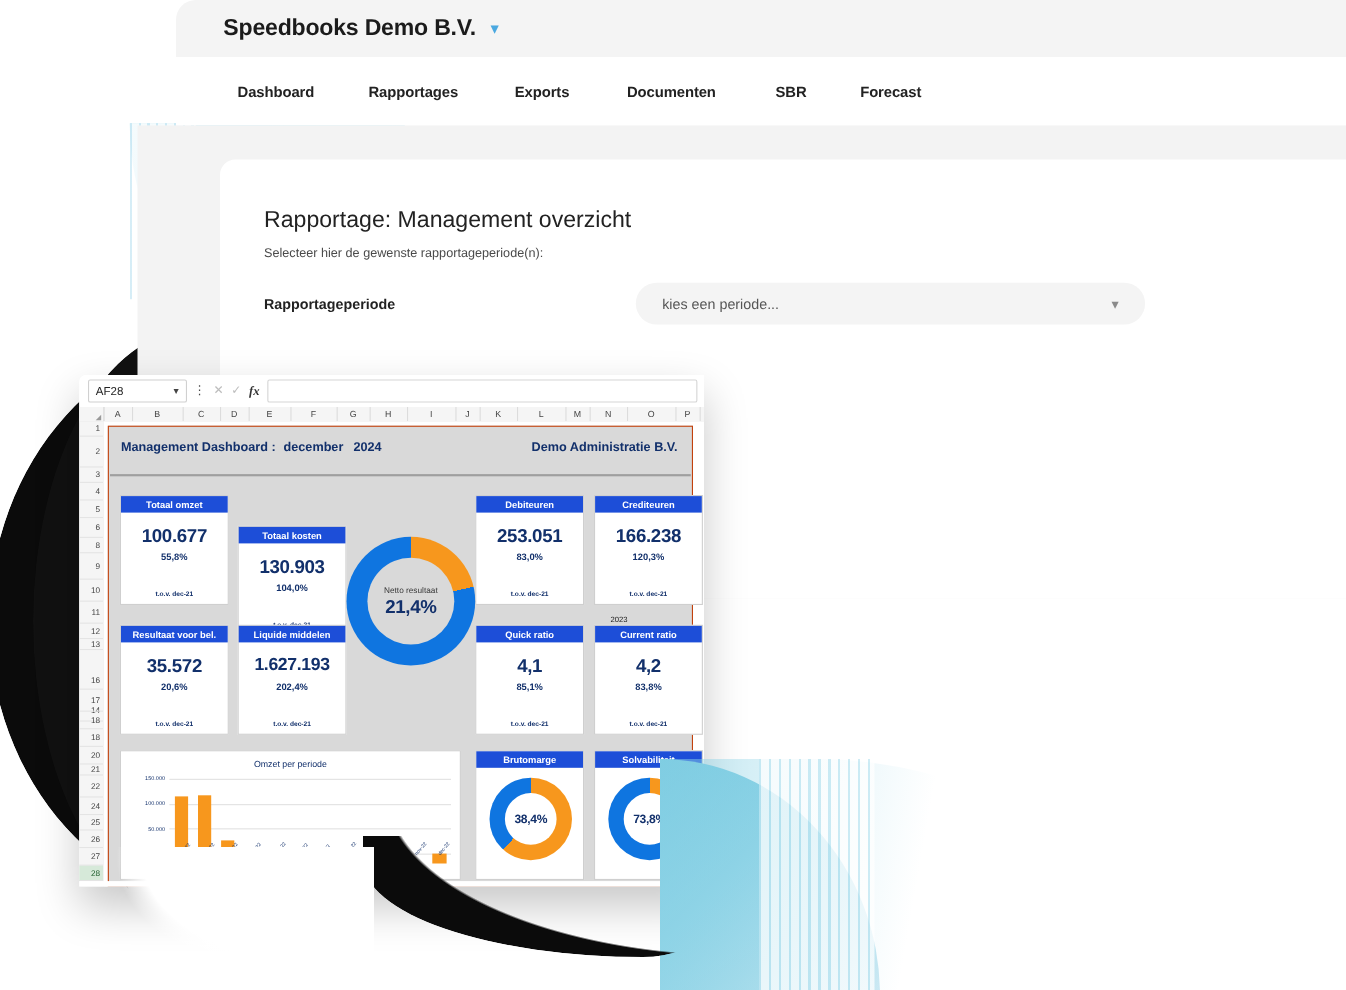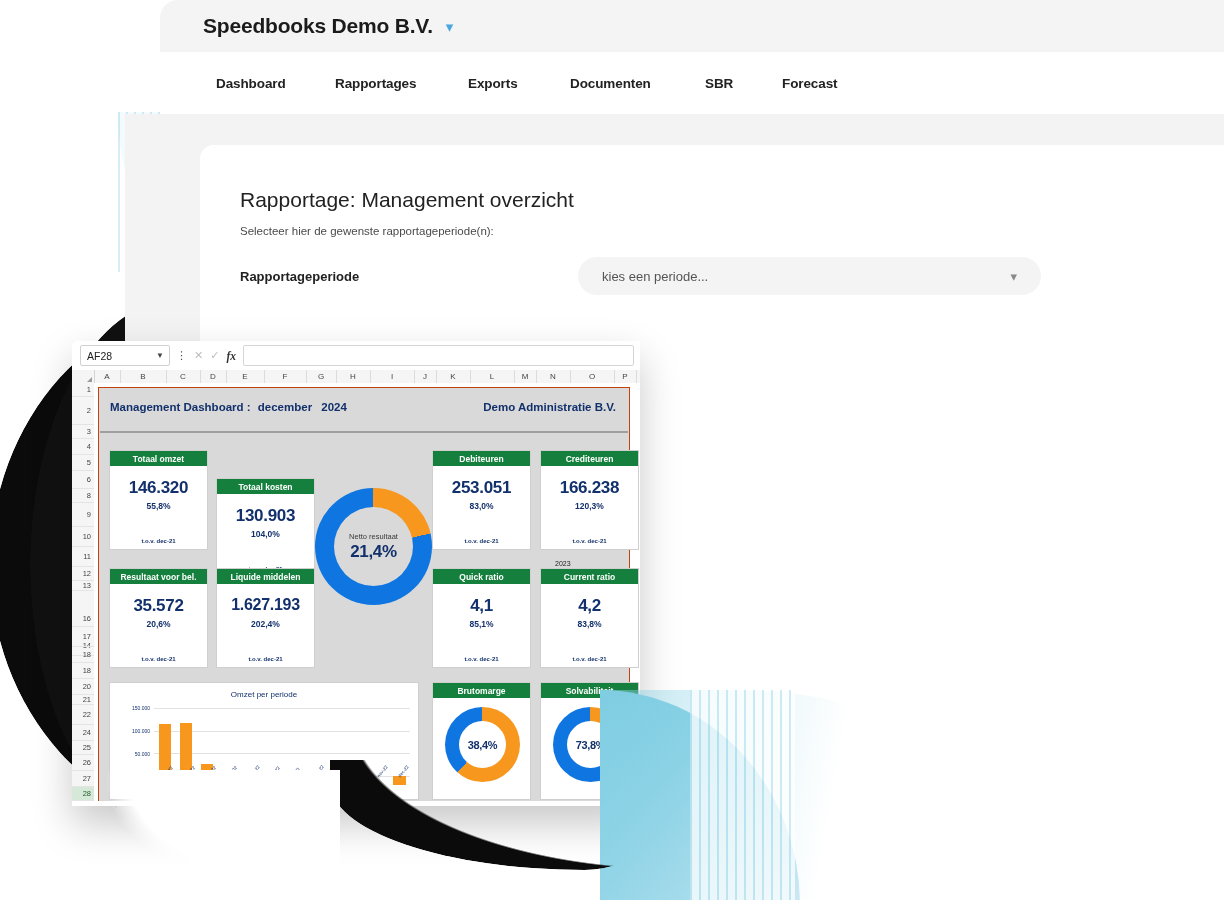--- a/index.html
+++ b/index.html
@@ -186,21 +186,21 @@
   }
   .dash-title .d-month{margin-left:4px;}
   .dash-title .d-year{margin-left:6px;}
   .dash-company{
     position:absolute;right:12px;top:12px;font-size:11.5px;font-weight:bold;color:#12306b;white-space:nowrap;
   }
 
   
   .kpi{position:absolute;background:#fff;border:1px solid #cfcfcf;box-sizing:border-box;}
   .kpi-head{
-    position:absolute;left:0;top:0;width:100%;height:15px;background:#15803d;
+    position:absolute;left:0;top:0;width:100%;height:15px;background:#1d4ed8;
     color:#fff;font-size:8.5px;font-weight:bold;display:flex;align-items:center;justify-content:center;
     overflow:hidden;white-space:nowrap;
   }
   .kpi-val{
     position:absolute;left:0;top:27px;width:100%;text-align:center;
     font-size:17px;font-weight:bold;color:#12306b;letter-spacing:-.3px;
   }
   .kpi-pct{
     position:absolute;left:0;top:50px;width:100%;text-align:center;
     font-size:8.5px;font-weight:bold;color:#12306b;
@@ -359,21 +359,21 @@
         <div class="dash-title">
           <span>Management Dashboard :</span>
           <span class="d-month">december</span>
           <span class="d-year">2024</span>
         </div>
         <div class="dash-company">Demo Administratie B.V.</div>
       </div>
 
       <div class="kpi" style="left:10px;top:62px;width:99px;height:100px;">
         <div class="kpi-head">Totaal omzet</div>
-        <div class="kpi-val">146.320</div>
+        <div class="kpi-val">100.677</div>
         <div class="kpi-pct">55,8%</div>
         <div class="kpi-foot">t.o.v.  dec-21</div>
       </div>
       <div class="kpi" style="left:117px;top:62px;width:99px;height:100px;margin-top:28px;">
         <div class="kpi-head">Totaal kosten</div>
         <div class="kpi-val">130.903</div>
         <div class="kpi-pct">104,0%</div>
         <div class="kpi-foot">t.o.v.  dec-21</div>
       </div>
       <div class="kpi" style="left:333px;top:62px;width:99px;height:100px;">

